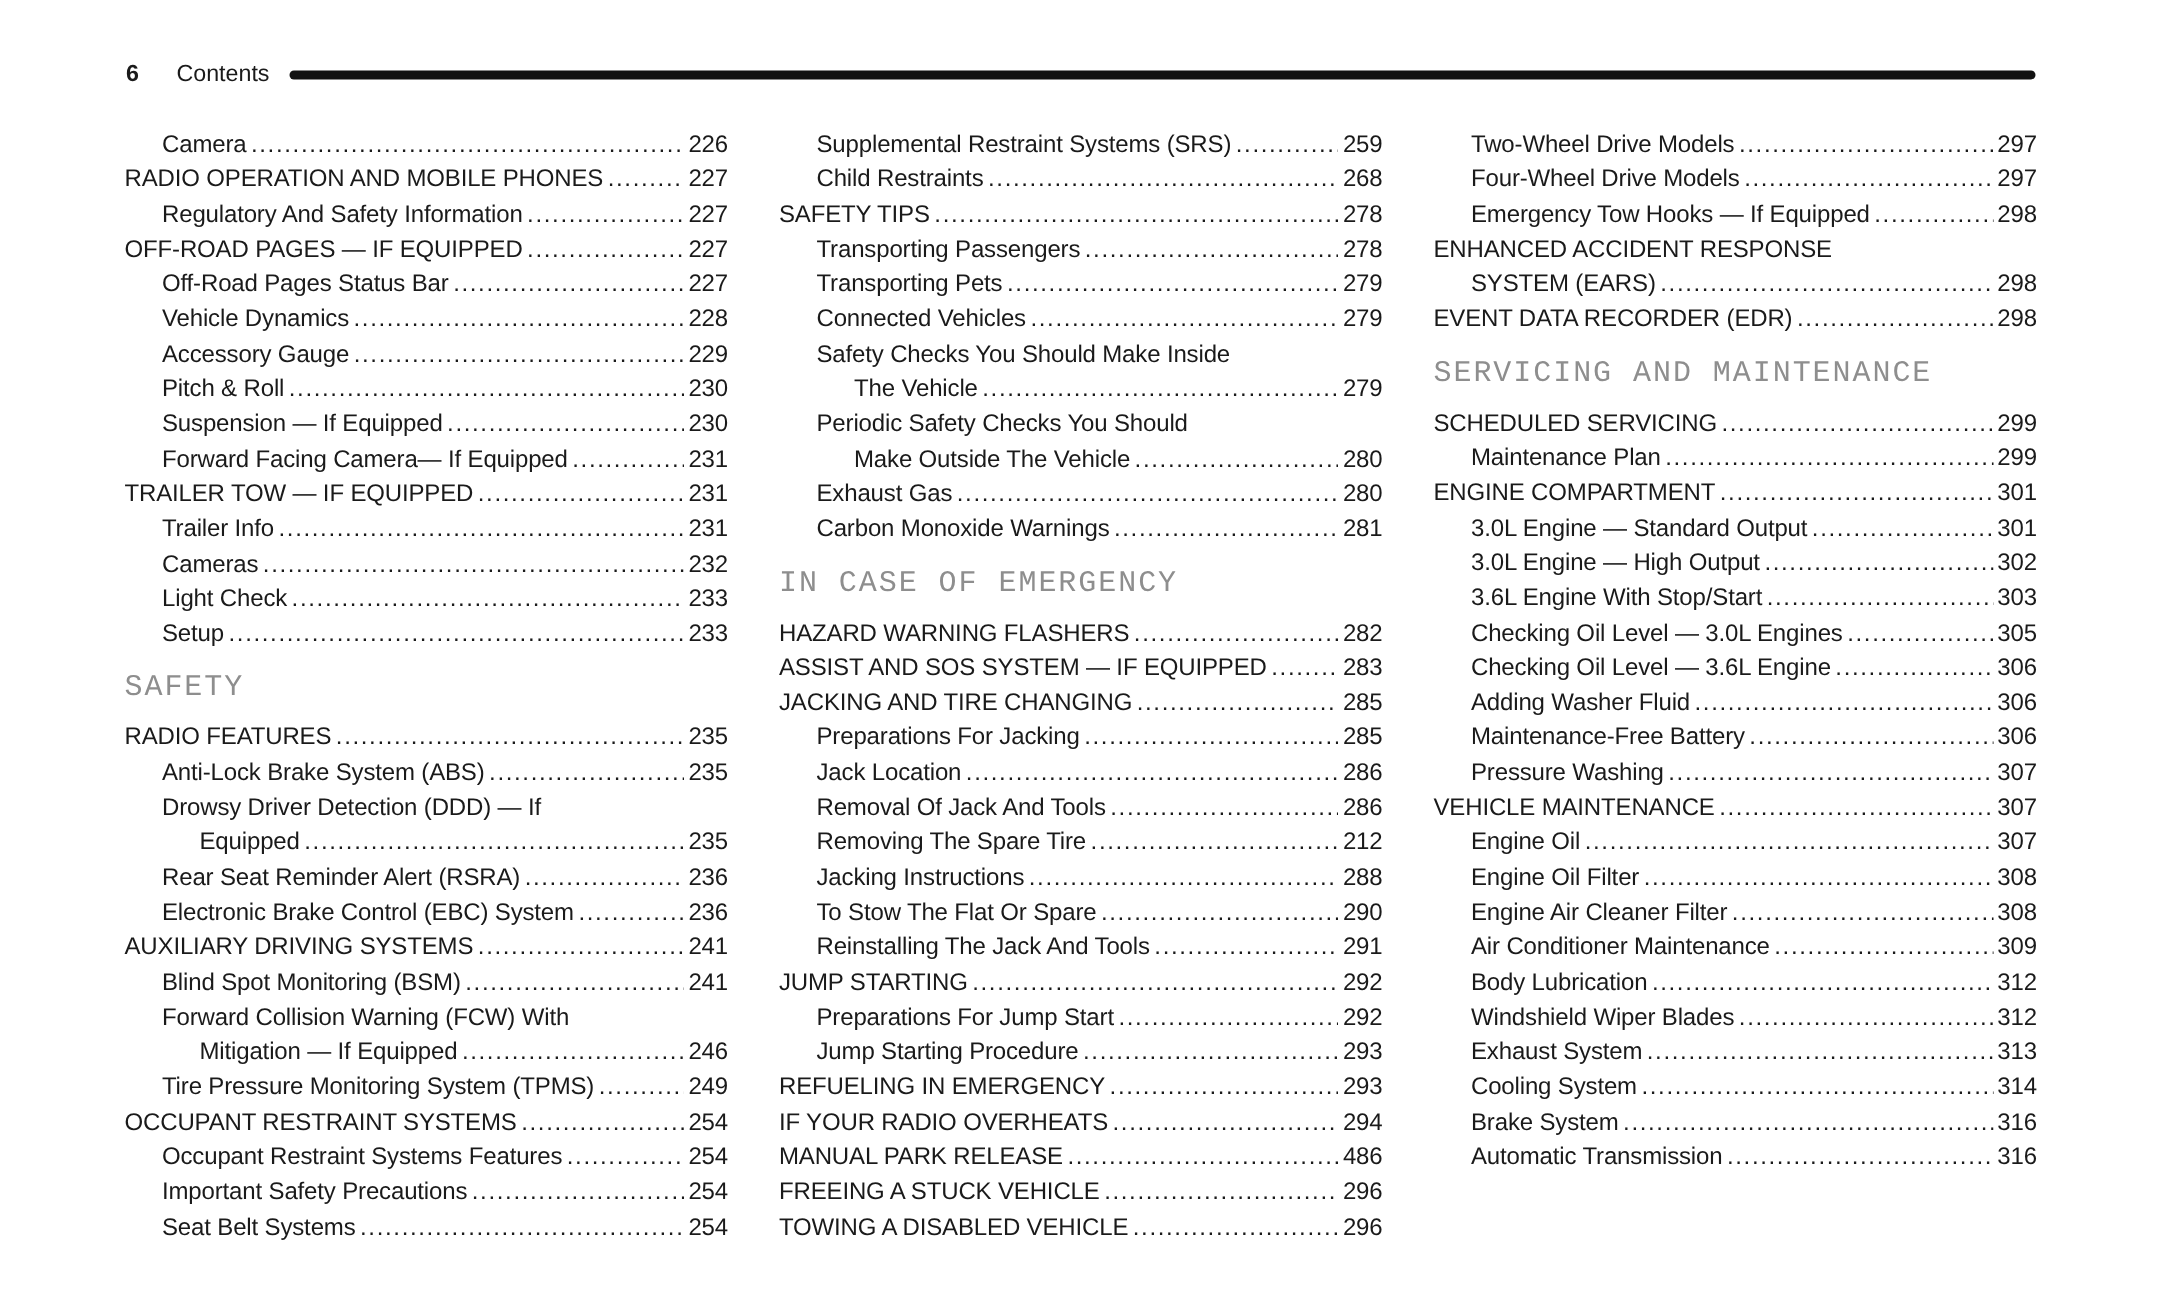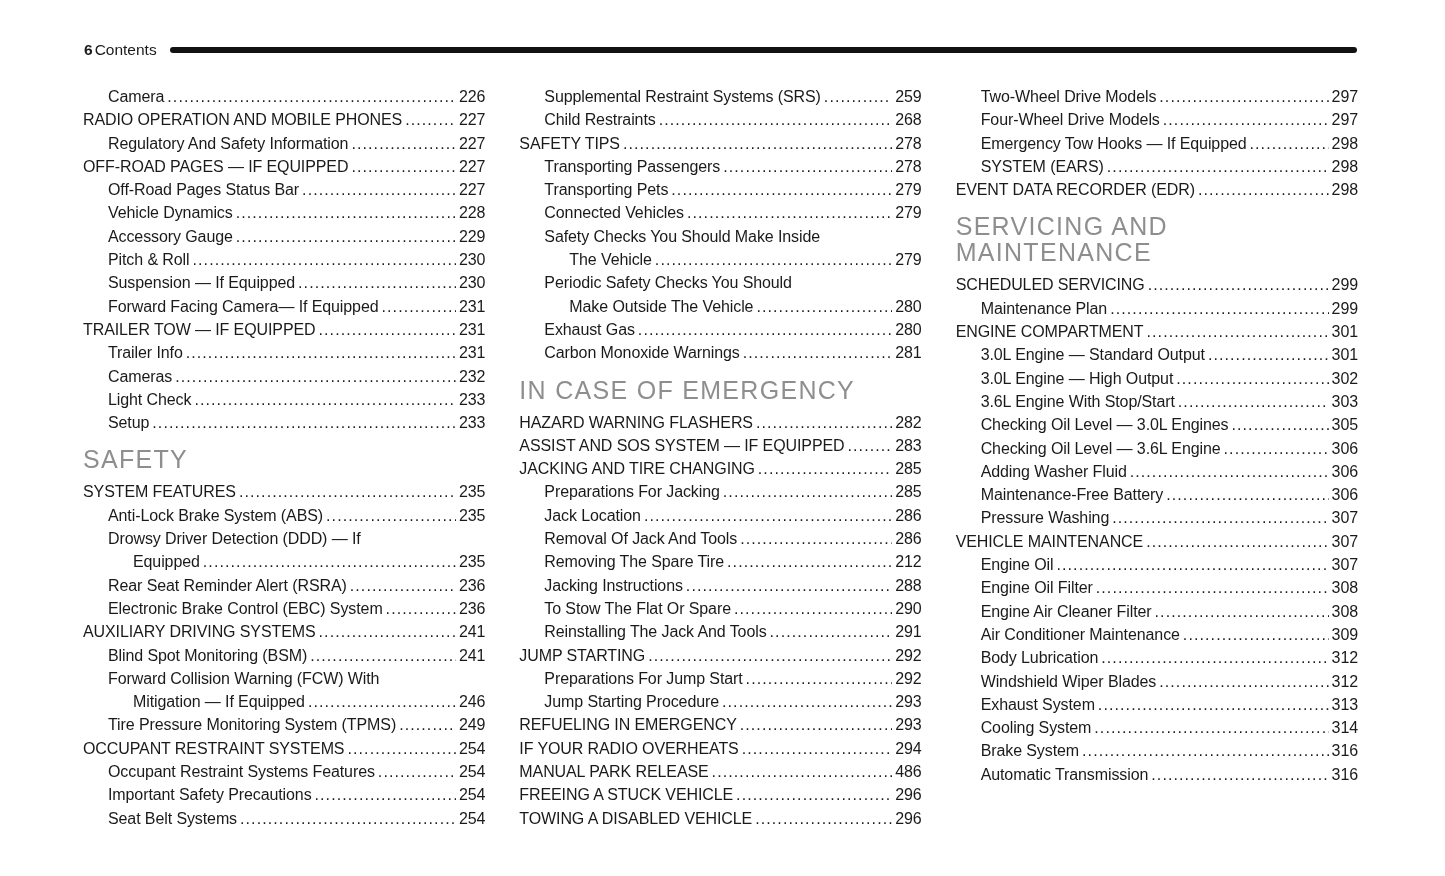--- a/index.html
+++ b/index.html
@@ -12,21 +12,21 @@
     overflow: hidden;
   }
   .page-header {
     display: flex;
     align-items: center;
     margin: 41px 88px 0 84px;
     font-size: 15.5px;
     line-height: 18px;
   }
   .page-header .page-num { font-weight: 700; }
-  .page-header .page-title { margin-left: 2px; }
+  .page-header .page-title { margin-left: 25px; }
   .page-header .rule {
     flex: 1;
     height: 6px;
     background: #121212;
     border-radius: 3px;
     margin-left: 13px;
   }
   .columns {
     display: flex;
     gap: 34px;
@@ -51,25 +51,26 @@
     overflow: hidden;
     white-space: nowrap;
   }
   .leader::after {
     content: "....................................................................................................";
     letter-spacing: 1.1px;
   }
   .page-ref { white-space: nowrap; padding-left: 3px; }
   .section-header {
     color: #8e8e8e;
-    font-size: 25px;
+    font-size: 20px;
     font-weight: 400;
     letter-spacing: 1.3px;
     line-height: 26px;
     margin: 12px 0 8px 0;
+    font-family: Liberation Mono, monospace;
   }
 </style>
 </head>
 <body>
 
 <div class="page-header">
   <span class="page-num">6</span>
   <span class="page-title">Contents</span>
   <span class="rule"></span>
 </div>
@@ -177,21 +178,21 @@
       <div class="entry lvl1">
         <div class="row">
           <span class="label">Setup</span>
           <span class="leader"></span>
           <span class="page-ref">233</span>
         </div>
       </div>
       <div class="section-header">SAFETY</div>
       <div class="entry lvl0">
         <div class="row">
-          <span class="label">SYSTEM FEATURES</span>
+          <span class="label">RADIO FEATURES</span>
           <span class="leader"></span>
           <span class="page-ref">235</span>
         </div>
       </div>
       <div class="entry lvl1">
         <div class="row">
           <span class="label">Anti-Lock Brake System (ABS)</span>
           <span class="leader"></span>
           <span class="page-ref">235</span>
         </div>
@@ -501,20 +502,23 @@
         </div>
       </div>
       <div class="entry lvl1">
         <div class="row">
           <span class="label">Emergency Tow Hooks — If Equipped</span>
           <span class="leader"></span>
           <span class="page-ref">298</span>
         </div>
       </div>
       <div class="entry lvl0">
+        <div class="row">
+          <span class="label">ENHANCED ACCIDENT RESPONSE</span>
+        </div>
         <div class="row cont">
           <span class="label">SYSTEM (EARS)</span>
           <span class="leader"></span>
           <span class="page-ref">298</span>
         </div>
       </div>
       <div class="entry lvl0">
         <div class="row">
           <span class="label">EVENT DATA RECORDER (EDR)</span>
           <span class="leader"></span>

